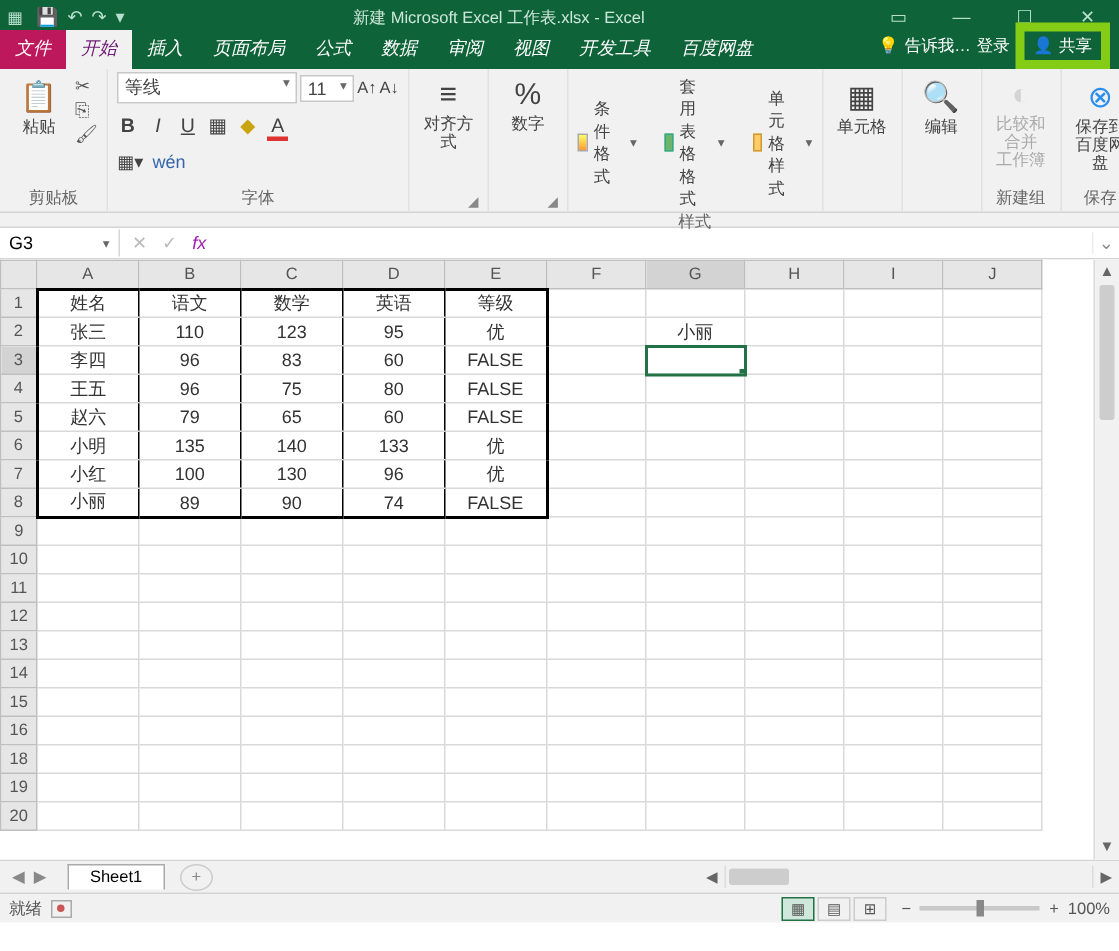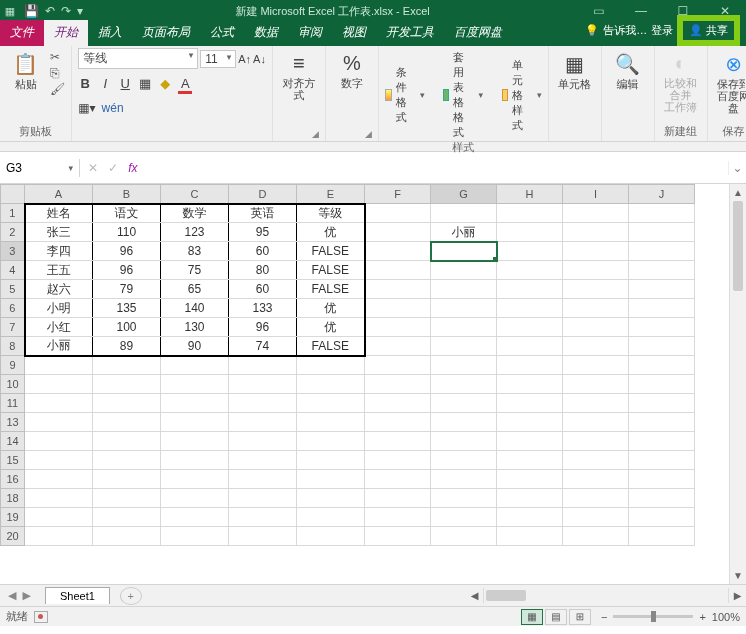--- a/index.html
+++ b/index.html
@@ -44,21 +44,21 @@
 .styles-col div { display:flex; align-items:center; gap:4px;}
 .styles-col .sico { width:14px; height:12px; display:inline-block;}
 .cond-ico { background:linear-gradient(#ff6,#f93); border:1px solid #aaa;}
 .tbl-ico { background:#6db56d; border:1px solid #3a8;}
 .cell-ico { background:#fc6; border:1px solid #c93;}
 .drop { font-size:9px; color:#666; margin-left:2px;}
 .disabled { color:#aaa;}
 .disabled .ico { opacity:0.4;}
 
 
-.formula-bar { height: 32px; border-bottom:1px solid #d4d4d4; display:flex; align-items:center; font-size:12px; background:#fff;}
+.formula-bar { height: 21px; border-bottom:1px solid #d4d4d4; display:flex; align-items:center; font-size:12px; background:#fff;}
 .namebox { width:80px; border-right:1px solid #d4d4d4; padding:2px 6px; display:flex; justify-content:space-between; align-items:center;}
 .fx-btns { display:flex; gap:10px; padding:0 8px; color:#bbb;}
 .fx-btns .fx { color:#a21caf; font-style:italic;}
 .formula-input { flex:1; padding:2px 6px;}
 .fb-expand { width:18px; text-align:center; color:#888; border-left:1px solid #eee;}
 
 
 .spacer { height:10px; background:#f1f1f1; border-bottom:1px solid #d4d4d4;}
 
 
@@ -180,20 +180,21 @@
         <span><u>U</u></span>
         <span>▦</span>
         <span style="color:#c9a40e;">◆</span>
         <span style="border-bottom:3px solid #d33;">A</span>
       </div>
       <div class="font-row3">
         <span>▦▾</span>
         <span style="color:#36a;">wén</span>
       </div>
     </div>
+    <div class="group-label">字体</div>
   </div>
 
   <div class="group">
     <div class="group-content">
       <div class="big-btn">
         <span class="ico">≡</span>
         <span class="lbl">对齐方式</span>
       </div>
     </div>
     <div class="group-label">&nbsp;<span class="dlg">◢</span></div>
@@ -443,20 +444,33 @@
           <td class="colC"></td>
           <td class="colD"></td>
           <td class="colE"></td>
           <td class="colF"></td>
           <td class="colG"></td>
           <td class="colH"></td>
           <td class="colI"></td>
           <td class="colJ"></td>
         </tr>
         <tr>
+          <th class="rowhdr">12</th>
+          <td class="colA"></td>
+          <td class="colB"></td>
+          <td class="colC"></td>
+          <td class="colD"></td>
+          <td class="colE"></td>
+          <td class="colF"></td>
+          <td class="colG"></td>
+          <td class="colH"></td>
+          <td class="colI"></td>
+          <td class="colJ"></td>
+        </tr>
+        <tr>
           <th class="rowhdr">13</th>
           <td class="colA"></td>
           <td class="colB"></td>
           <td class="colC"></td>
           <td class="colD"></td>
           <td class="colE"></td>
           <td class="colF"></td>
           <td class="colG"></td>
           <td class="colH"></td>
           <td class="colI"></td>

